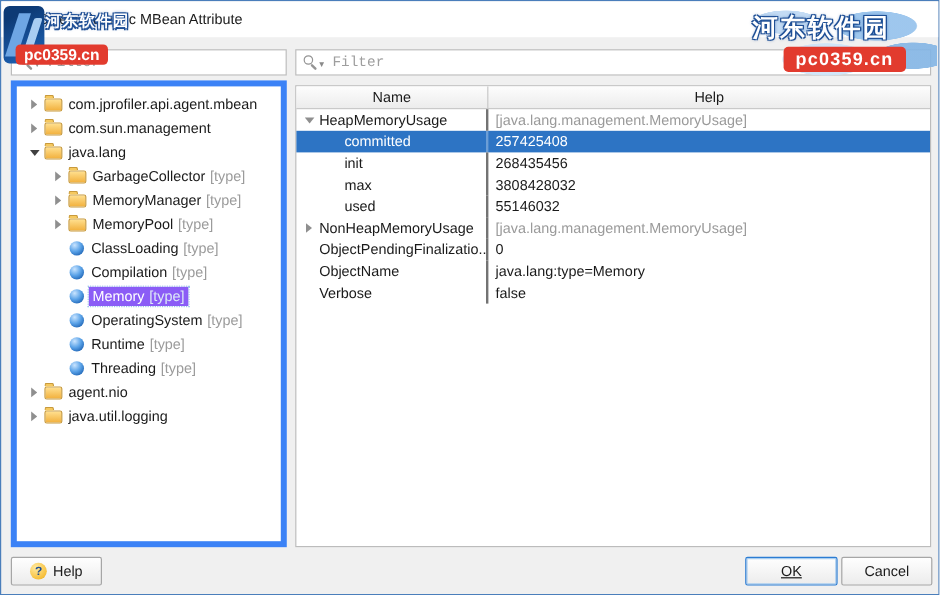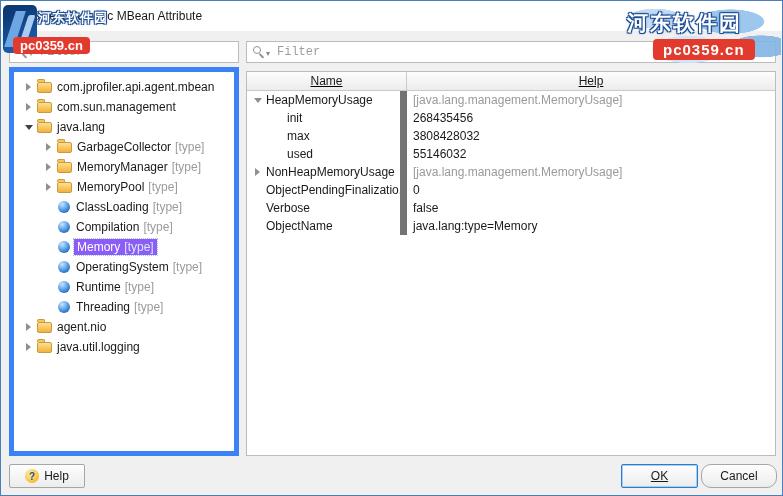--- a/index.html
+++ b/index.html
@@ -44,41 +44,41 @@
   .bean{flex:0 0 12px;height:12px;border-radius:50%;margin:0 6px 0 3px;
         background:radial-gradient(circle at 35% 28%,#c9e4ff 0%,#5ba3e8 45%,#2268b8 80%,#174f92 100%);}
   .lbl{white-space:nowrap;}
   .sfx{color:#9b9b9b;margin-left:4px;white-space:nowrap;}
   .hl{display:flex;background:#8b5cf6;color:#fff;padding:1px 3px;margin-left:-2px;outline:1px dotted #9ec3ea;}
   .hl .sfx{color:#dde9f7;}
   
   .table{position:absolute;left:245px;top:70px;width:530px;height:385px;background:#fff;
          border:1px solid #bcbcbc;box-sizing:border-box;}
   .thead{display:flex;height:19px;background:linear-gradient(#fdfdfd,#ececec);
-         border-bottom:1px solid #c9c9c9;box-sizing:border-box;text-decoration:underline;}
+         border-bottom:1px solid #c9c9c9;box-sizing:border-box;}
   .th{font-size:12px;color:#1a1a1a;display:flex;align-items:center;justify-content:center;box-sizing:border-box;}
   .th.name{width:160px;border-right:1px solid #c9c9c9;}
   .th.value{flex:1;}
   .trw{display:flex;height:18px;font-size:12px;align-items:stretch;color:#1a1a1a;}
   .cn{width:160px;display:flex;align-items:center;padding-left:4px;box-sizing:border-box;
-      border-right:7px solid #737373;white-space:nowrap;overflow:hidden;}
+      border-right:2px solid #737373;white-space:nowrap;overflow:hidden;}
   .cn .exp{margin-right:2px;}
   .cn.d1{padding-left:40px;}
   .cv{flex:1;display:flex;align-items:center;padding-left:6px;white-space:nowrap;overflow:hidden;}
   .cv.muted{color:#9a9a9a;}
   .trw.tsel{background:#2d74c4;color:#fff;}
   .trw.tsel .cv{color:#fff;}
   .trw.tsel .cn{border-right-color:rgba(255,255,255,.3);}
   
   .btn{position:absolute;top:463px;height:24px;box-sizing:border-box;display:flex;align-items:center;
        justify-content:center;font-size:12px;color:#1a1a1a;background:linear-gradient(#fefefe,#ececec);
        border:1px solid #a6a6a6;border-radius:2px;gap:5px;cursor:default;}
   .btn.help{left:8px;width:76px;}
   .btn.ok{left:620px;width:77px;border-color:#2b7cd3;box-shadow:inset 0 0 0 1px #a8cdf0;text-decoration:underline;}
-  .btn.cancel{left:700px;width:76px;border-radius:10px;}
+  .btn.cancel{left:700px;width:76px;}
   .help-ico{width:14px;height:14px;border-radius:50%;color:#1d4e95;font-weight:bold;font-size:10px;
             display:flex;align-items:center;justify-content:center;
             background:radial-gradient(circle at 35% 30%,#ffe9a0,#f7c03c 70%,#d99d1e);}
   
   .wm-left{position:absolute;left:0;top:2px;width:100px;height:60px;z-index:40;}
   .wm-logo{position:absolute;left:2px;top:2px;width:34px;height:48px;border-radius:5px;overflow:hidden;
            background:linear-gradient(155deg,#0d3a75 20%,#1b5cab 80%);}
   .wm-logo::before{content:"";position:absolute;left:7px;top:6px;width:10px;height:36px;background:#6ea6e4;
                    transform:skew(-18deg);}
   .wm-logo::after{content:"";position:absolute;left:21px;top:10px;width:7px;height:28px;background:#a9cdf2;
@@ -208,20 +208,26 @@
       <div class="th name">Name</div>
       <div class="th value">Help</div>
     </div>
     <div class="trw">
       <div class="cn">
         <span class="exp e2"></span>
         <span>HeapMemoryUsage</span>
       </div>
       <div class="cv muted">[java.lang.management.MemoryUsage]</div>
     </div>
+    <div class="trw tsel">
+      <div class="cn d1">
+        <span>committed</span>
+      </div>
+      <div class="cv">257425408</div>
+    </div>
     <div class="trw">
       <div class="cn d1">
         <span>init</span>
       </div>
       <div class="cv">268435456</div>
     </div>
     <div class="trw">
       <div class="cn d1">
         <span>max</span>
       </div>
@@ -243,30 +249,30 @@
     <div class="trw">
       <div class="cn">
         <span class="exp"></span>
         <span>ObjectPendingFinalizatio...</span>
       </div>
       <div class="cv">0</div>
     </div>
     <div class="trw">
       <div class="cn">
         <span class="exp"></span>
+        <span>ObjectName</span>
+      </div>
+      <div class="cv">java.lang:type=Memory</div>
+    </div>
+    <div class="trw">
+      <div class="cn">
+        <span class="exp"></span>
         <span>Verbose</span>
       </div>
       <div class="cv">false</div>
-    </div>
-    <div class="trw">
-      <div class="cn">
-        <span class="exp"></span>
-        <span>ObjectName</span>
-      </div>
-      <div class="cv">java.lang:type=Memory</div>
     </div>
   </div>
 
   <div class="btn help">
     <span class="help-ico">?</span>
     <span>Help</span>
   </div>
   <div class="btn ok">OK</div>
   <div class="btn cancel">Cancel</div>
 

